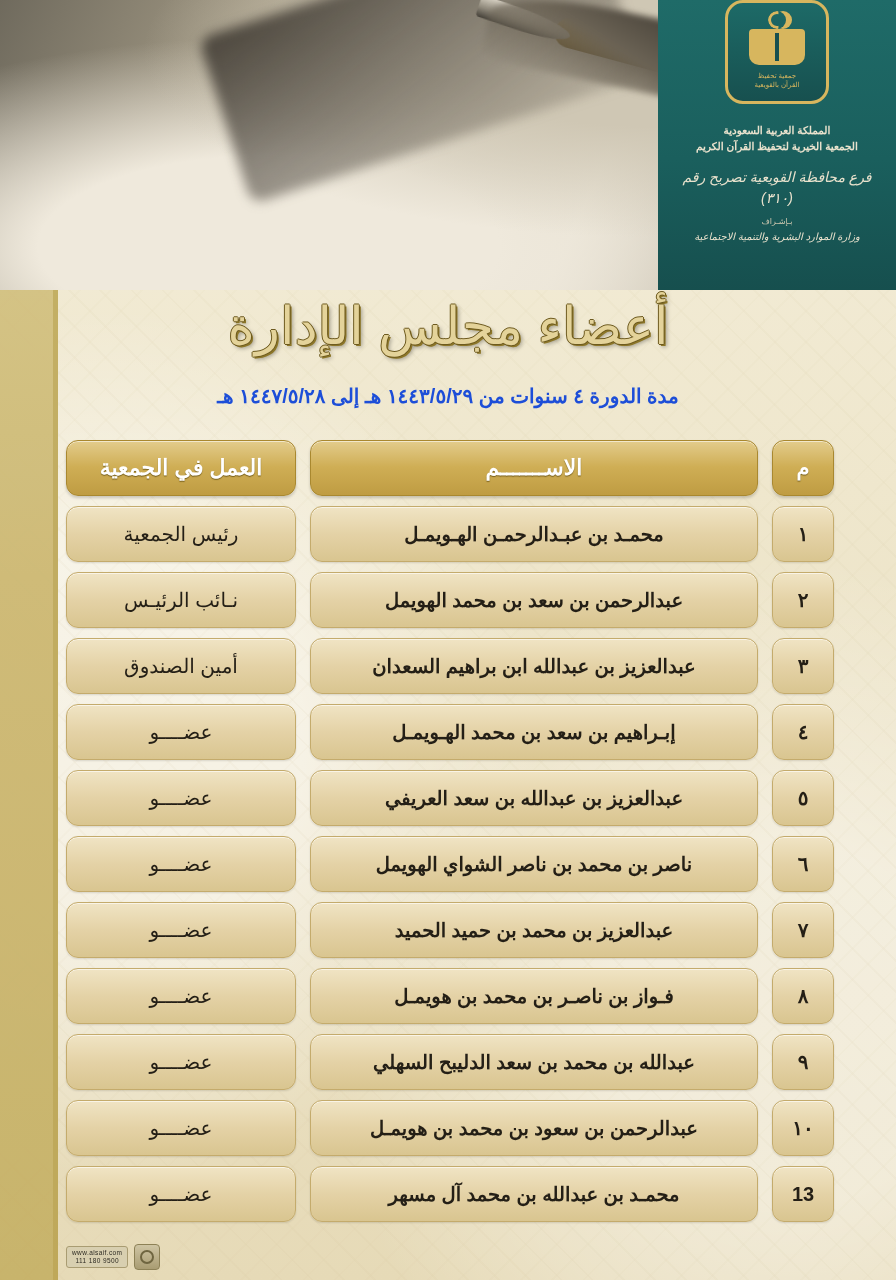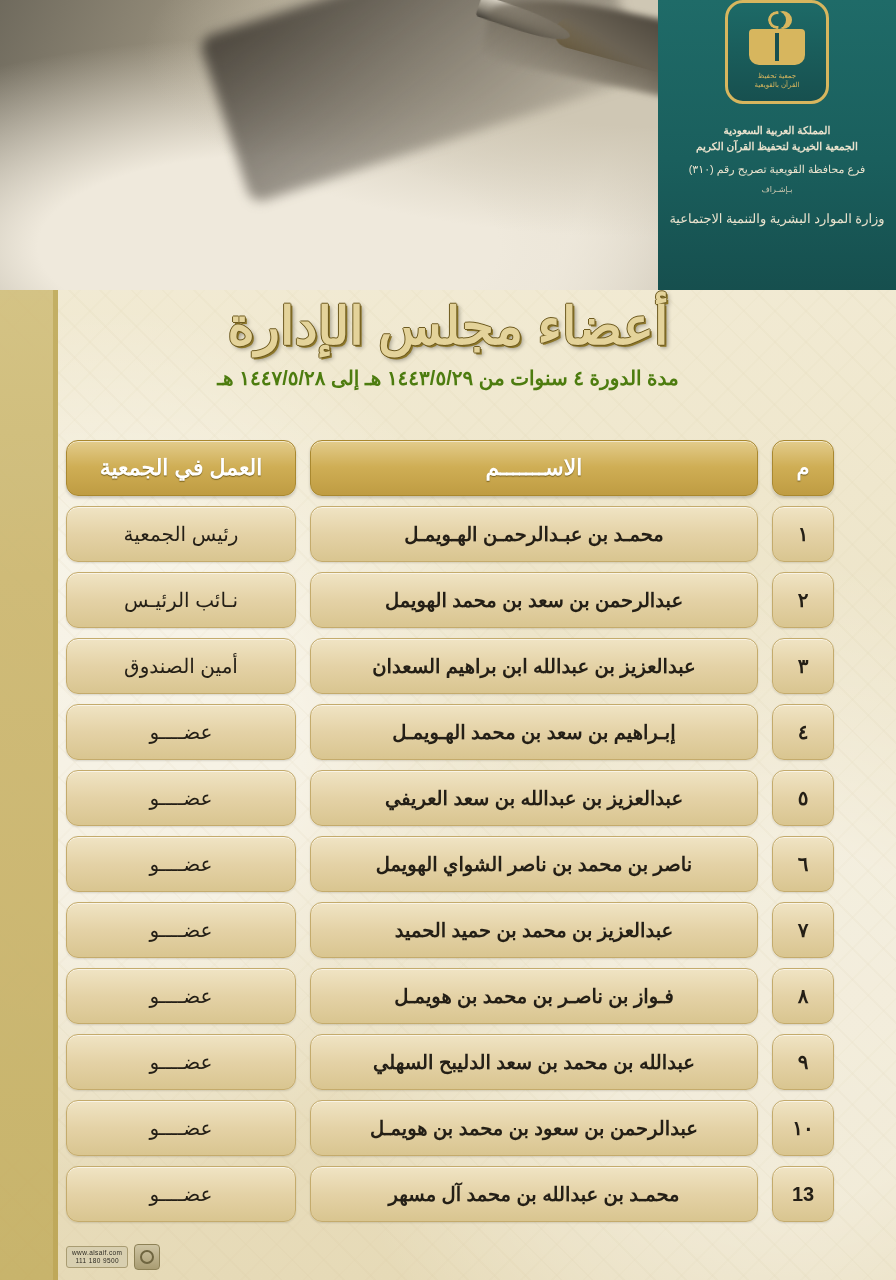--- a/index.html
+++ b/index.html
@@ -172,44 +172,44 @@
   }
   .banner-lines {
     margin-top: 18px;
     text-align: center;
     color: #e9e2cd;
     line-height: 1.55;
     padding: 0 10px;
   }
   .banner-lines .l1 { font-size: 10.5px; font-weight: bold; letter-spacing: .4px; }
   .banner-lines .l2 { font-size: 10.5px; font-weight: bold; letter-spacing: .2px; }
-  .banner-lines .l3 { font-size: 11px; margin-top: 6px; }
+  .banner-lines .l3 { font-size: 14px; margin-top: 12px; font-style: italic; }
   .banner-lines .l4 { font-size: 8px; margin-top: 6px; color: #cfc8b0; }
-  .banner-lines .l5 { font-size: 13px; margin-top: 13px; }
+  .banner-lines .l5 { font-size: 10px; margin-top: 1px; font-style: italic; }
 
   
   .title-wrap {
     position: absolute;
     top: 296px; left: 0; right: 0;
     text-align: center;
   }
   .doc-title {
     font-size: 52px;
-    font-weight: bold;
+    font-weight: normal;
     color: #e4d39a;
     letter-spacing: 1px;
     text-shadow:
       1px 0 0 #6d5a1f, -1px 0 0 #6d5a1f, 0 1px 0 #6d5a1f, 0 -1px 0 #6d5a1f,
       2px 2px 0 #8c7628, 3px 3px 4px rgba(0,0,0,.35);
   }
   .doc-subtitle {
-    margin-top: 10px;
+    margin-top: 28px;
     font-size: 20px;
     font-weight: bold;
-    color: #4d7c0f;
+    color: #1d4ed8;
     letter-spacing: .2px;
   }
 
   
   .table {
     position: absolute;
     top: 440px;
     left: 66px;
     right: 62px;
   }

